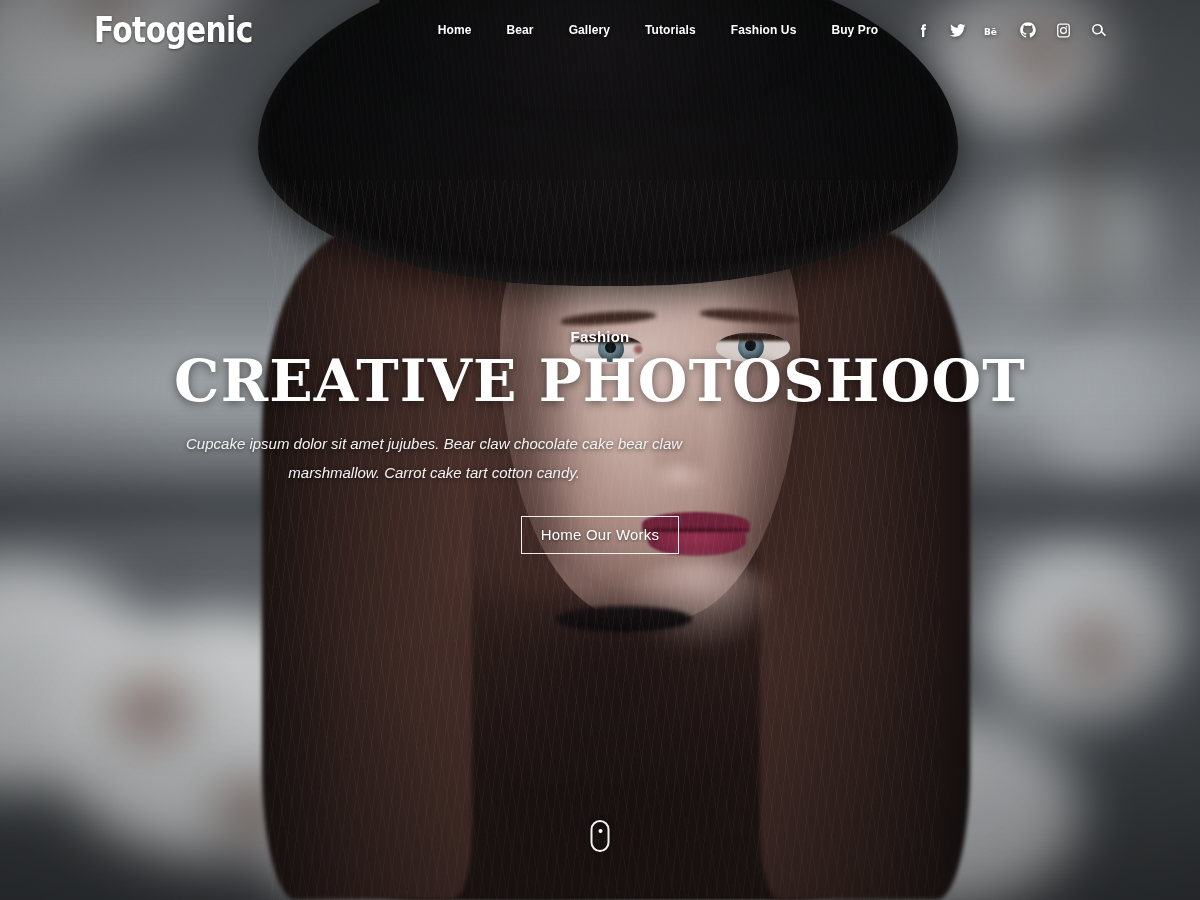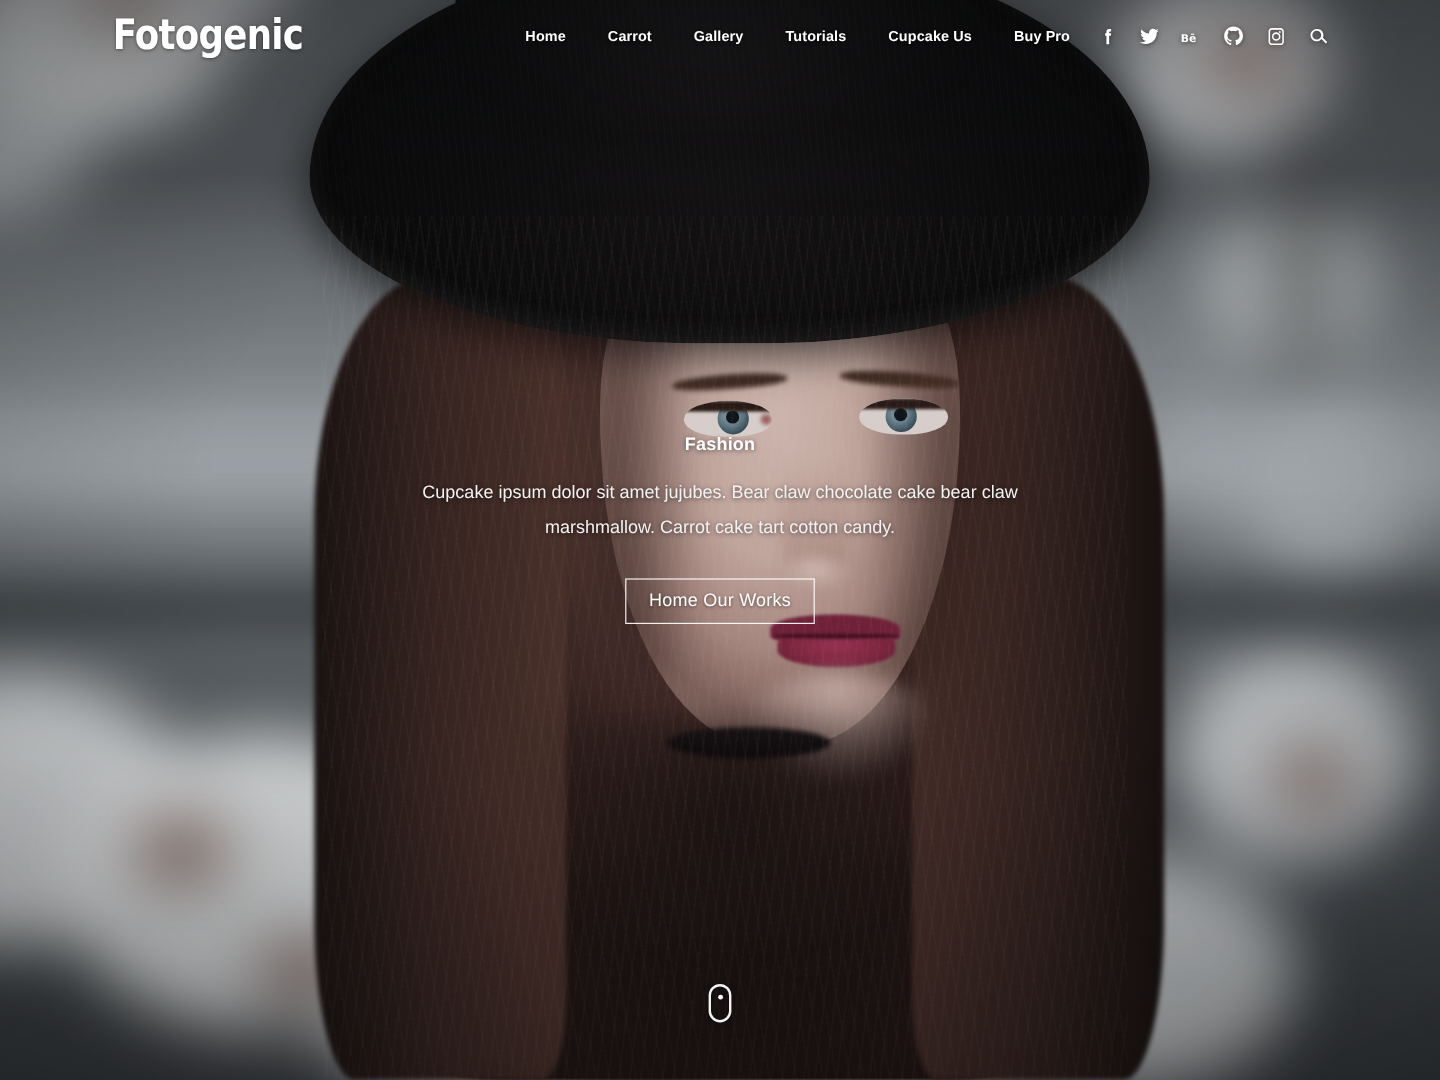--- a/index.html
+++ b/index.html
@@ -258,20 +258,21 @@
     color:#fff; font-size:57px; font-weight:bold;
     letter-spacing:1.2px; line-height:1.08;
     text-shadow:0 2px 10px rgba(0,0,0,.5);
     white-space:nowrap;
   }
   .hero-text {
     margin-top:18px;
     color:#f2f2f2; font-size:15px; line-height:1.92;
     width:520px; text-align:center;
     text-shadow:0 1px 4px rgba(0,0,0,.6);
+    font-style:italic;
   }
   .hero-btn {
     margin:28px auto 0; display:block;
     width:158px; height:38px; line-height:36px;
     background:transparent; border:1px solid rgba(255,255,255,.92);
     color:#fff; font-size:15px; font-weight:normal; letter-spacing:.2px;
     text-align:center; cursor:pointer;
     text-shadow:0 1px 3px rgba(0,0,0,.5);
     font-family:"Liberation Sans", sans-serif;
   }
@@ -364,24 +365,24 @@
   </div>
 
   <div class="overlay-tint"></div>
   <div class="vignette"></div>
 
   <header class="site-header">
     <div class="logo">Fotogenic</div>
 
     <nav class="main-nav">
       <span class="nav-item">Home</span>
-      <span class="nav-item">Carrot</span>
+      <span class="nav-item">Bear</span>
       <span class="nav-item">Gallery</span>
       <span class="nav-item">Tutorials</span>
-      <span class="nav-item">Cupcake Us</span>
+      <span class="nav-item">Fashion Us</span>
       <span class="nav-item">Buy Pro</span>
     </nav>
 
     <div class="social">
       <span class="social-icon">
         <svg width="17" height="17" viewBox="0 0 24 24">
             <path d="M15.5 8.2h-2.4V6.7c0-.6.4-.8.7-.8h1.6V3.1h-2.3c-2.6 0-3.2 1.9-3.2 3.2v1.9H8.4v2.9h1.5V21h3.2v-9.9h2.1l.3-2.9z"></path>
           </svg>
       </span>
       <span class="social-icon">
@@ -408,20 +409,21 @@
         <svg width="17" height="17" viewBox="0 0 24 24">
             <path d="M10.3 3a7.3 7.3 0 105.6 11.9l5.1 5.1 1.6-1.6-5.1-5.1A7.3 7.3 0 0010.3 3zm0 2.1a5.2 5.2 0 110 10.4 5.2 5.2 0 010-10.4z"></path>
           </svg>
       </span>
     </div>
   </header>
 
   <div class="hero-content">
     <div class="hero-inner">
       <div class="hero-sub">Fashion</div>
+      <h1 class="hero-title">CREATIVE PHOTOSHOOT</h1>
       <p class="hero-text">Cupcake ipsum dolor sit amet jujubes. Bear claw chocolate cake bear claw marshmallow. Carrot cake tart cotton candy.</p>
       <button class="hero-btn">Home Our Works</button>
     </div>
   </div>
 
   <div class="scroll-indicator">
     <div class="scroll-dot"></div>
   </div>
 
 </div>

